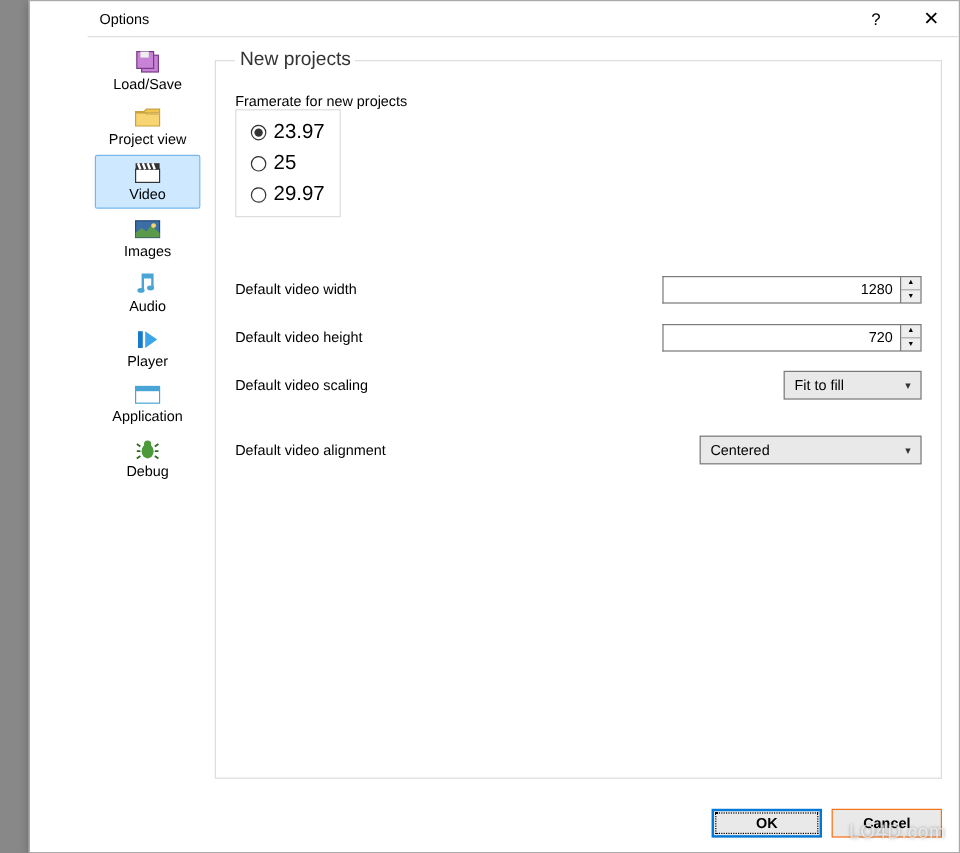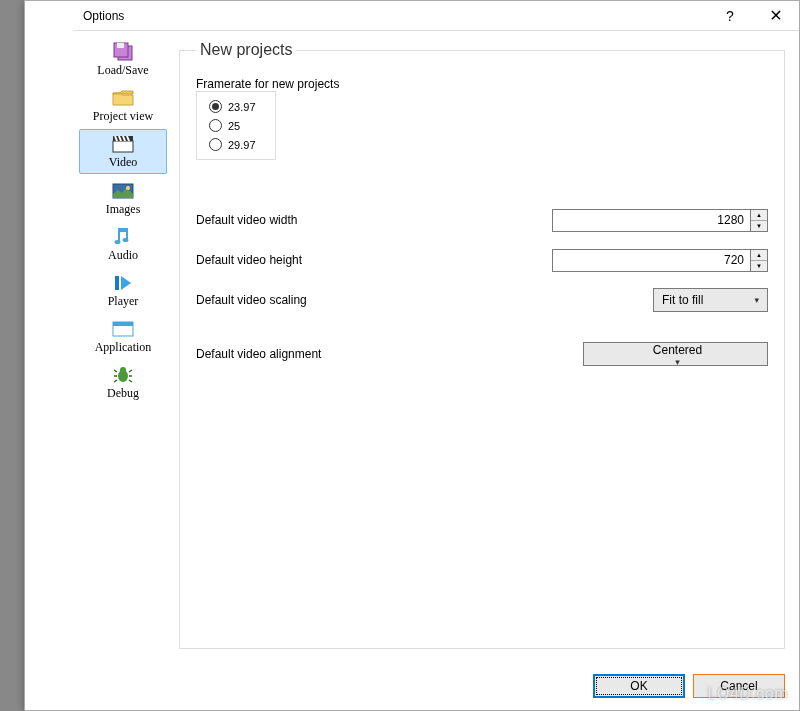--- a/index.html
+++ b/index.html
@@ -76,21 +76,20 @@
   height: 20px;
   display: flex;
   align-items: center;
   justify-content: center;
   margin-bottom: 2px;
 }
 .sidebar-item .label {
   font-size: 12px;
   text-align: left;
   line-height: 1.1;
-  font-family: Liberation Serif, serif;
 }
 .content {
   flex: 1;
   padding: 10px 14px 10px 6px;
 }
 fieldset.group {
   border: 1px solid #ddd;
   padding: 18px 16px 20px 16px;
   margin: 0;
   height: 608px;
@@ -113,21 +112,21 @@
   padding: 8px 12px;
   display: flex;
   flex-direction: column;
   gap: 6px;
   min-width: 80px;
 }
 .radio-opt {
   display: flex;
   align-items: center;
   gap: 6px;
-  font-size: 11px;
+  font-size: 17px;
   cursor: pointer;
 }
 .radio {
   width: 13px;
   height: 13px;
   border: 1px solid #333;
   border-radius: 50%;
   display: inline-flex;
   align-items: center;
   justify-content: center;
@@ -179,28 +178,29 @@
   background: #e9e9e9;
   display: flex;
   align-items: center;
   padding: 0 4px 0 8px;
   cursor: pointer;
   font-size: 12px;
 }
 .combo .val { flex: 1; }
 .combo .chev { font-size: 9px; color: #333; padding: 0 4px; }
 .combo.w1 { width: 115px; }
-.combo.w2 { width: 185px; flex-direction: column; }
+.combo.w2 { width: 185px; }
 .footer {
   height: 40px;
   display: flex;
   justify-content: flex-end;
   align-items: center;
   gap: 8px;
   padding: 0 14px 6px 0;
+  font-weight: bold;
 }
 .btn {
   height: 24px;
   width: 92px;
   background: #e9e9e9;
   border: 1px solid #f97316;
   display: flex;
   align-items: center;
   justify-content: center;
   font-size: 12px;

